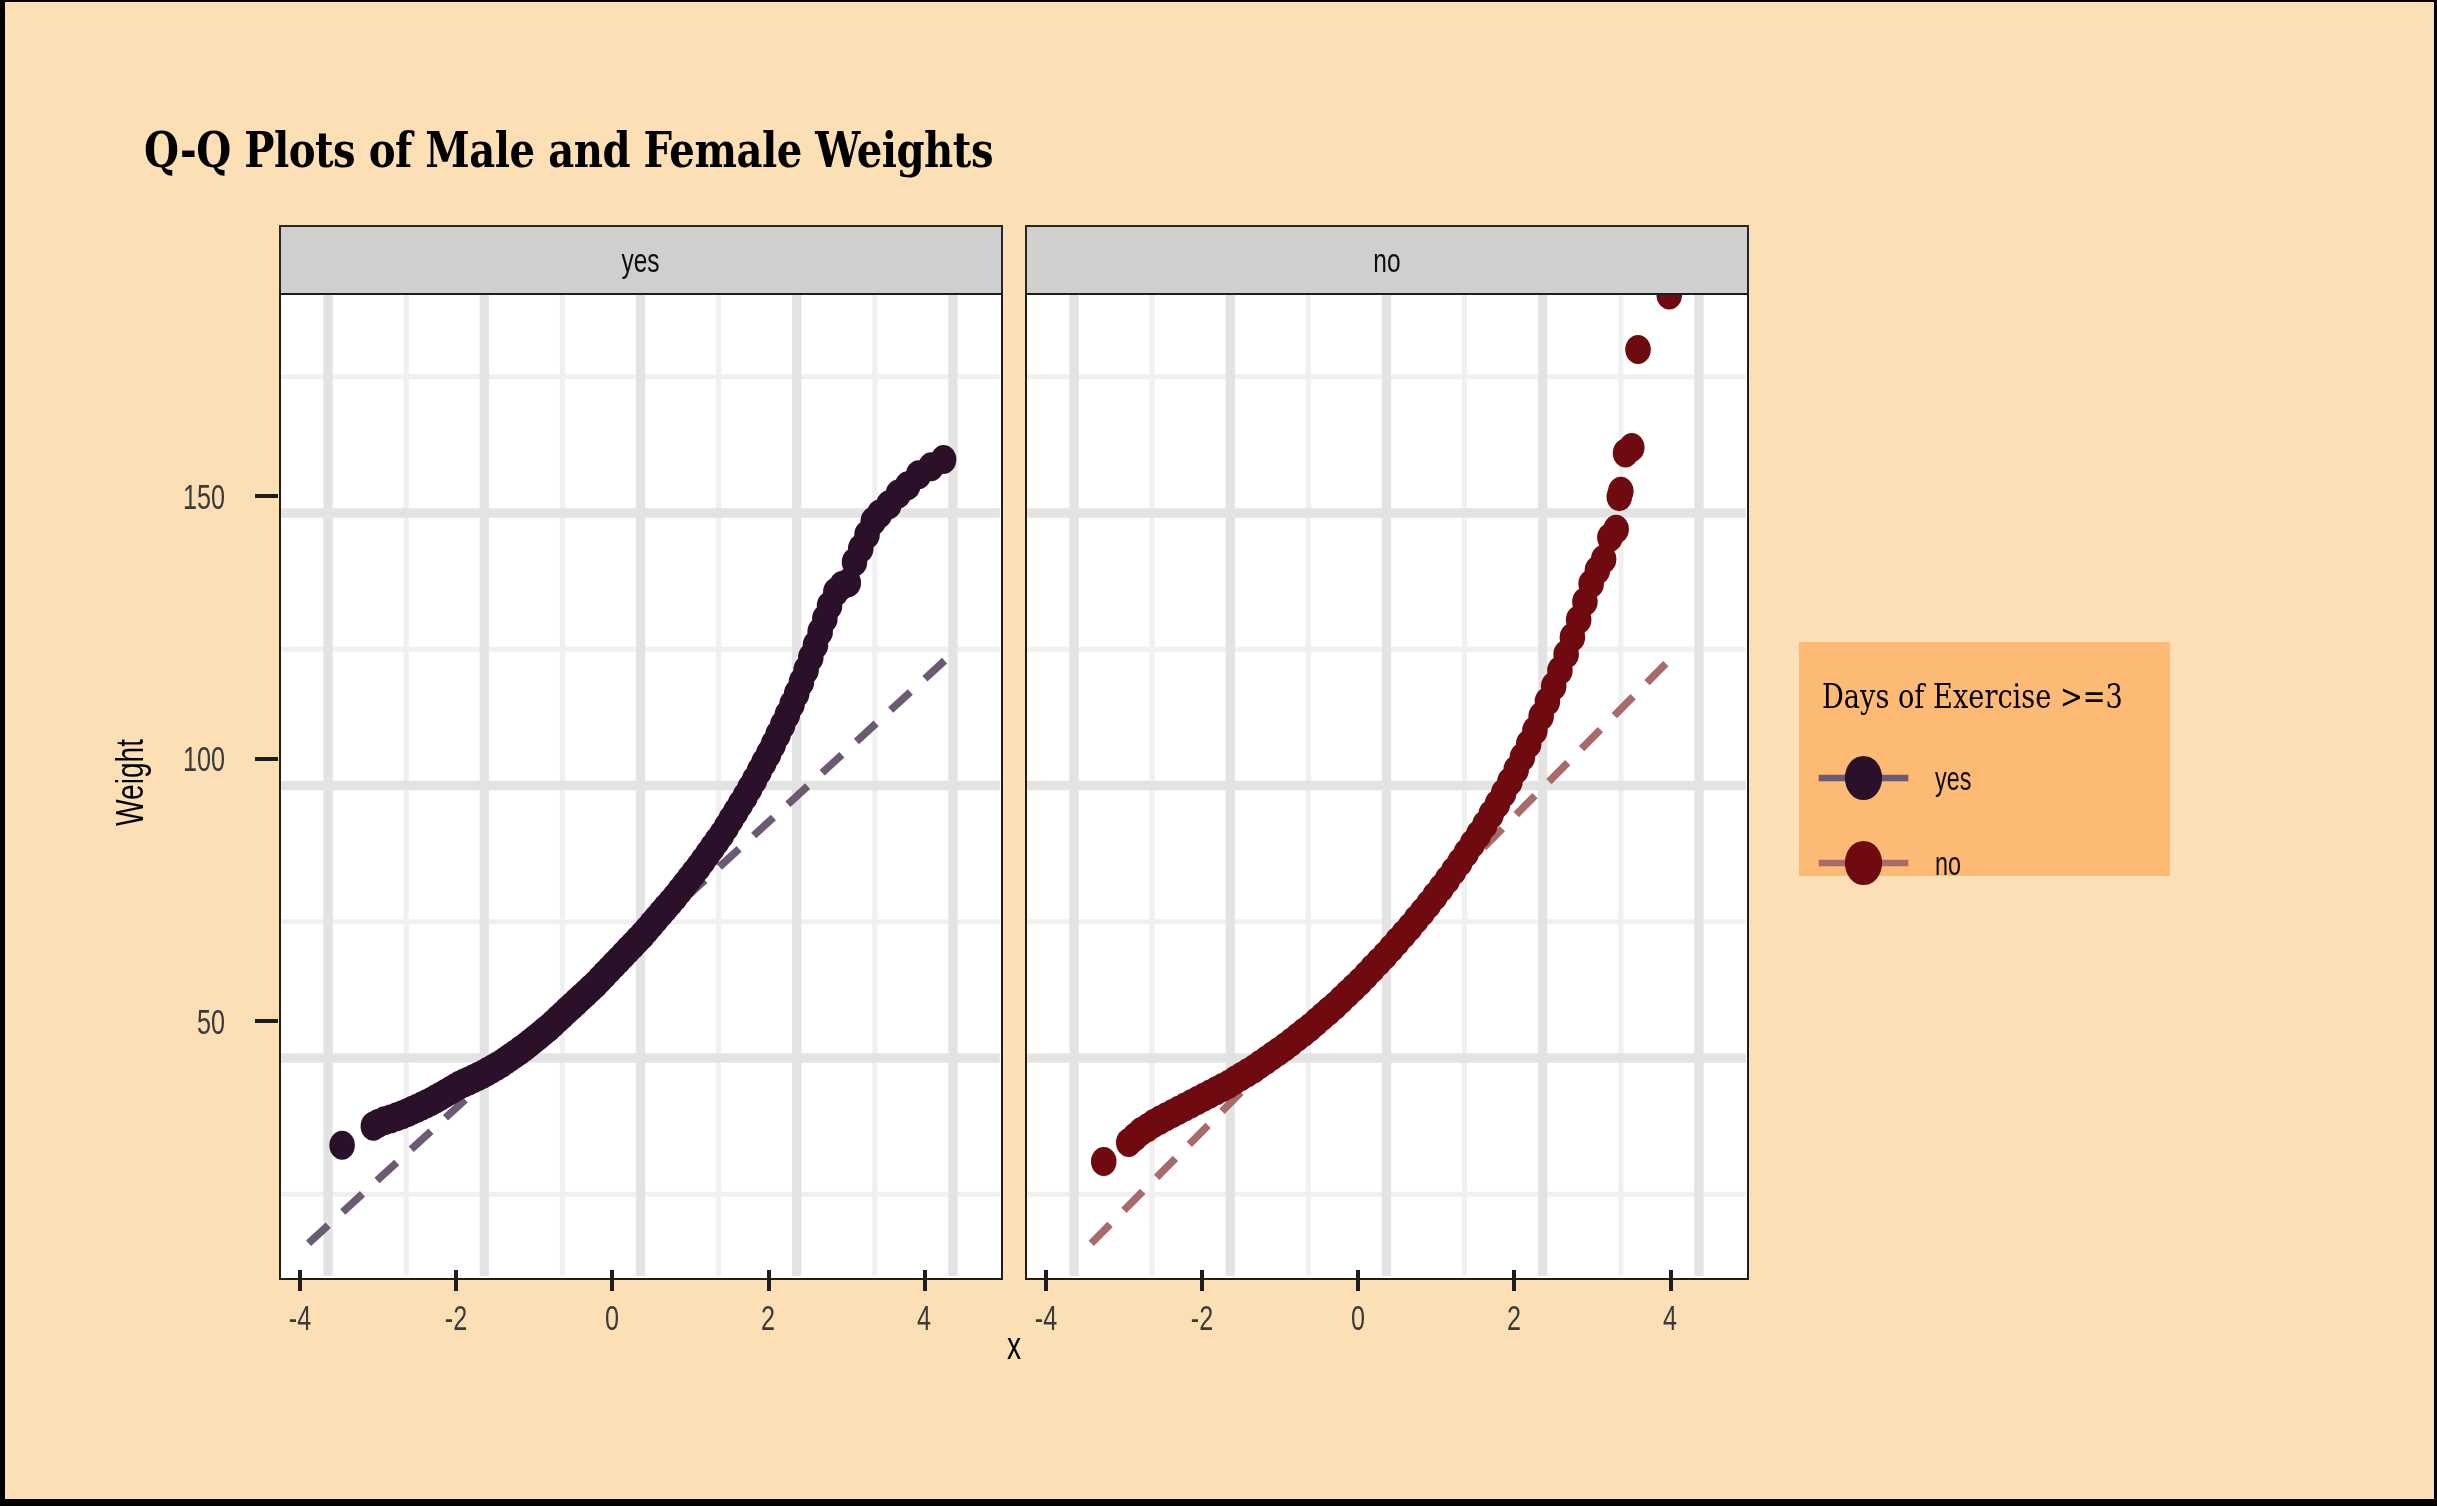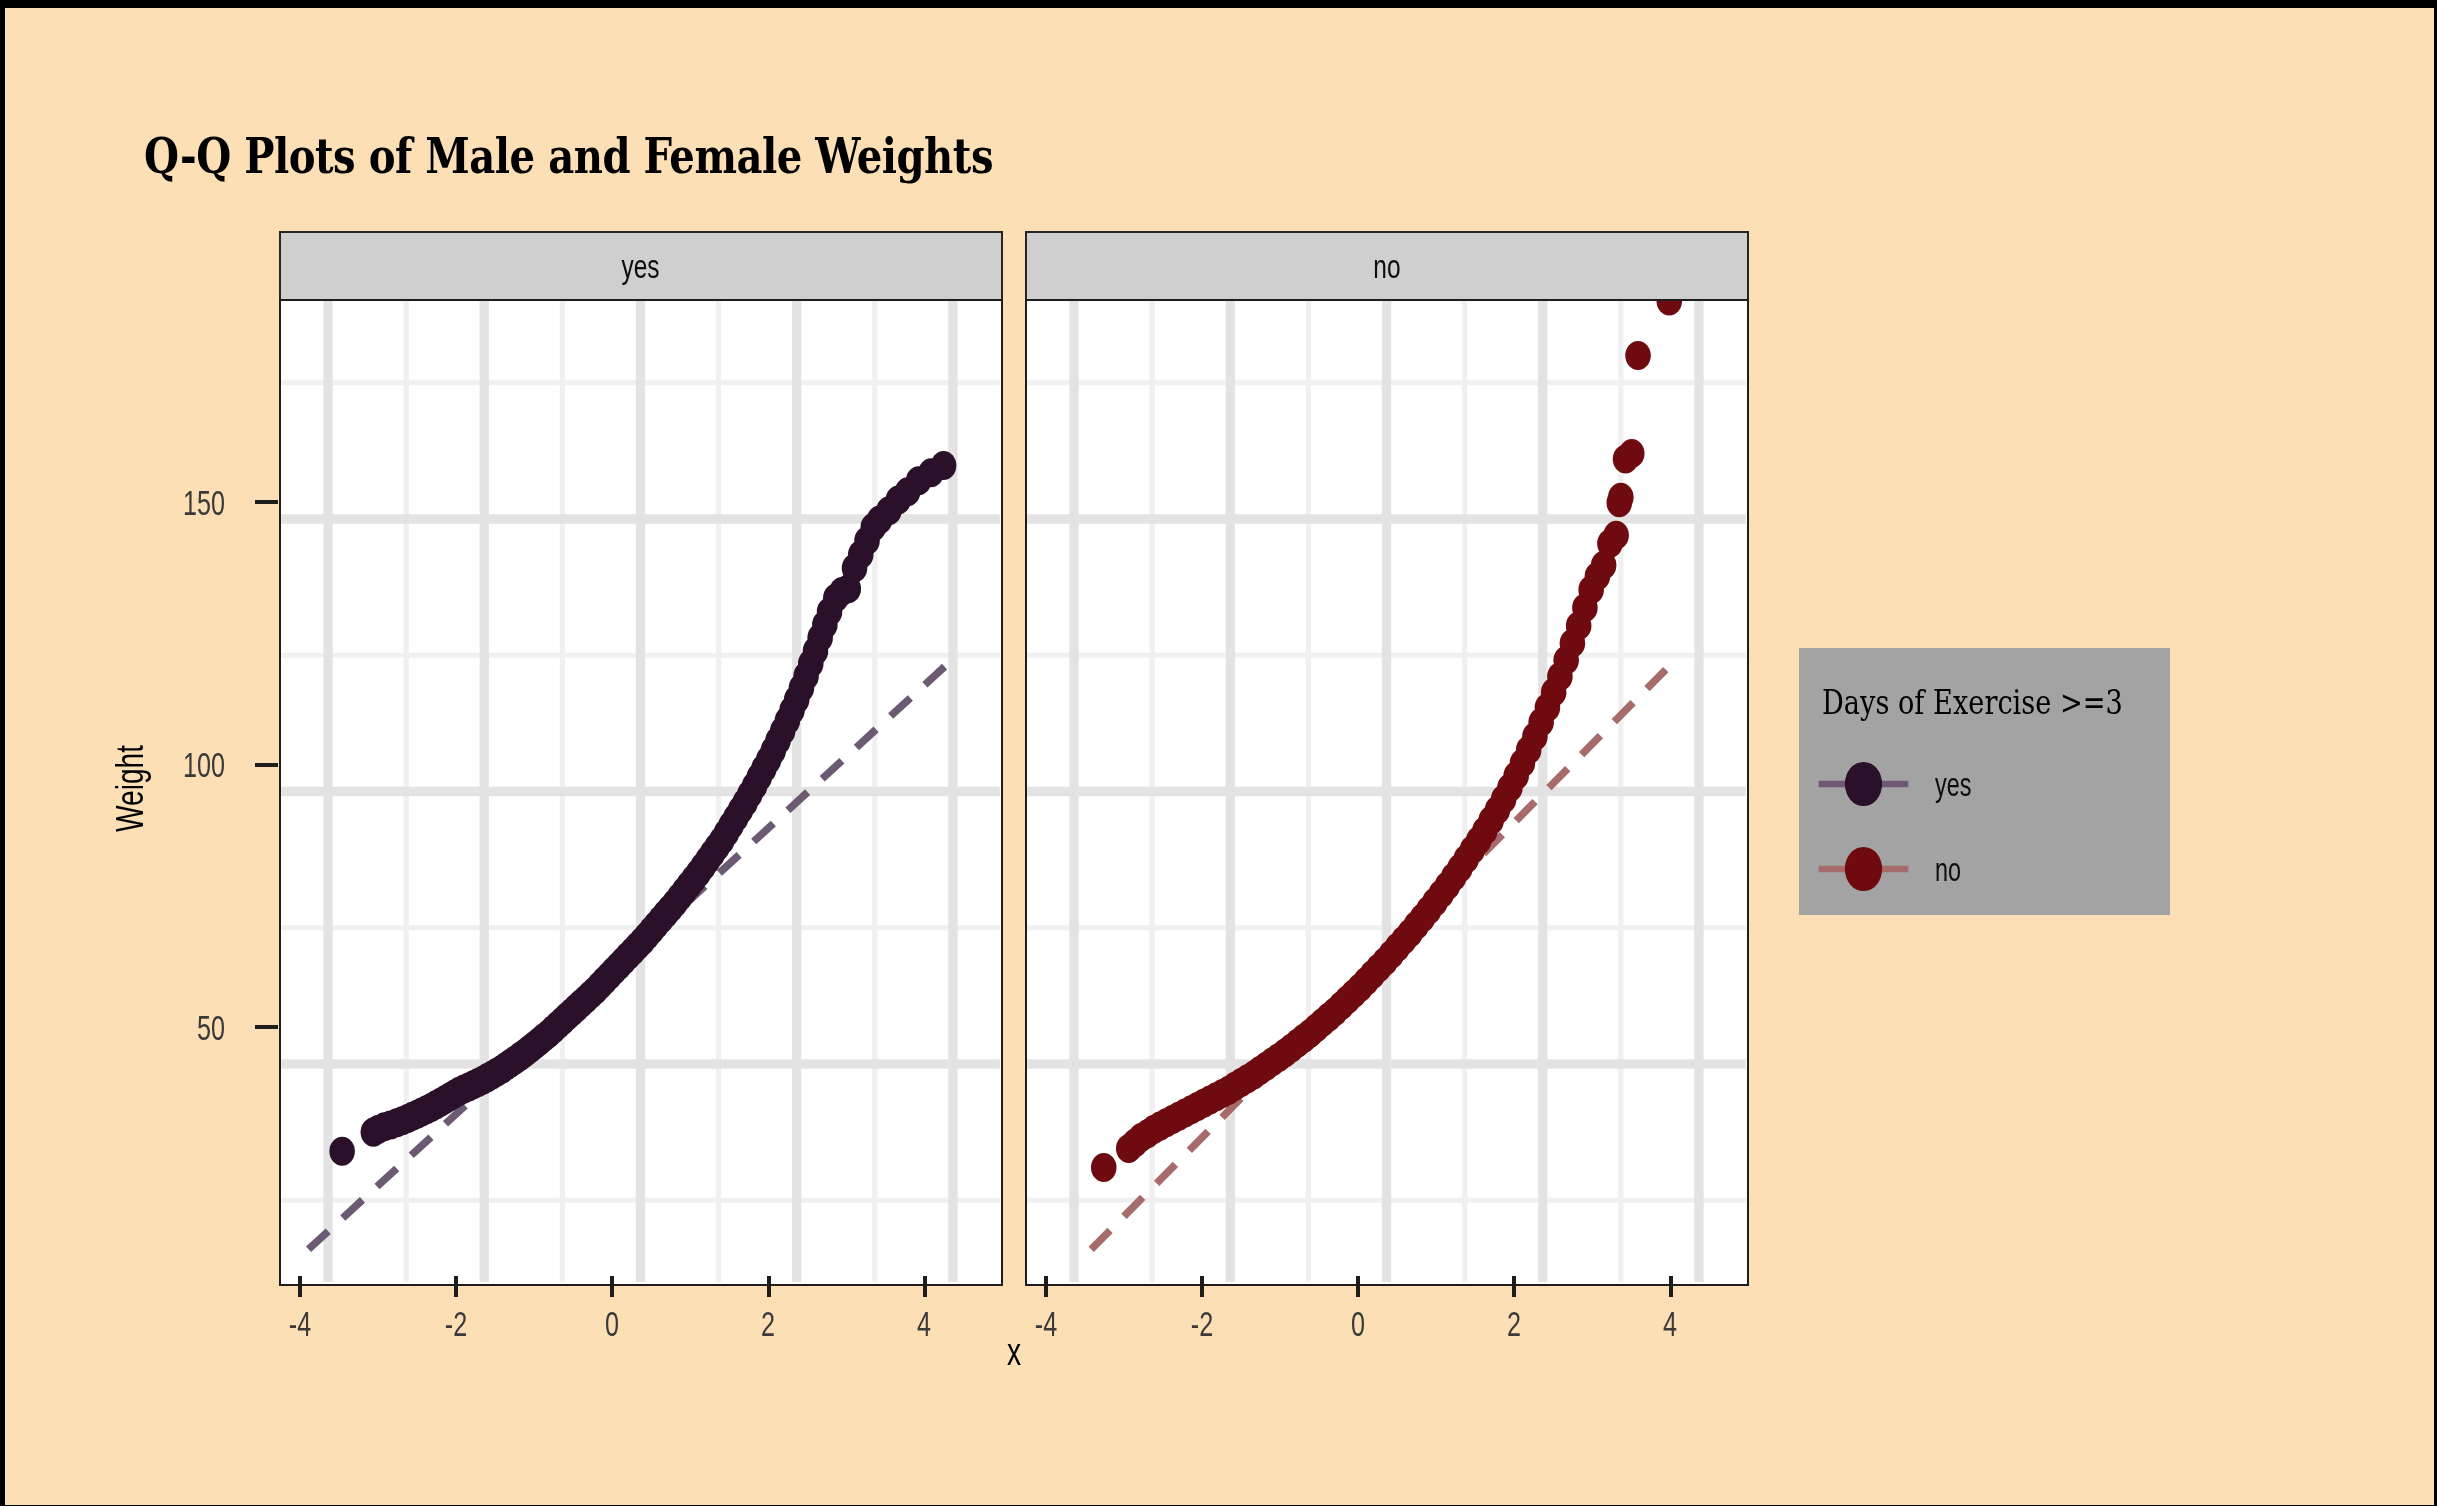--- a/index.html
+++ b/index.html
@@ -4,21 +4,21 @@
 <style>
   html,body{margin:0;padding:0;}
   body{
     width:2438px;height:1506px;
     background:#000000;
     font-family:"Liberation Sans", sans-serif;
     overflow:hidden;
   }
   #frame{
     position:absolute;
-    left:4.6px;top:8px;
+    left:4.6px;top:2px;
     width:2429px;height:1497px;
     background:#FCDFB5;
     overflow:hidden;
   }
   #title{
     position:absolute;
     left:139px;top:119px;
     font-family:"DejaVu Serif", serif;
     font-weight:bold;
     font-size:49px;
@@ -82,22 +82,22 @@
     position:absolute;
     font-size:38px;color:#000;
     transform:scaleX(0.74);
     white-space:nowrap;
     text-align:center;
   }
   
   #legend{
     position:absolute;
     left:1794px;top:640px;
-    width:371px;height:267px;
-    background:#a3a3a3;
+    width:371px;height:234px;
+    background:#fdba74;
   }
   #legend-title{
     position:absolute;left:23px;top:34px;
     font-family:"DejaVu Serif", serif;
     font-size:34px;color:#000;
     transform:scaleX(0.80);
     transform-origin:left top;
     white-space:nowrap;
   }
   .legend-row{

